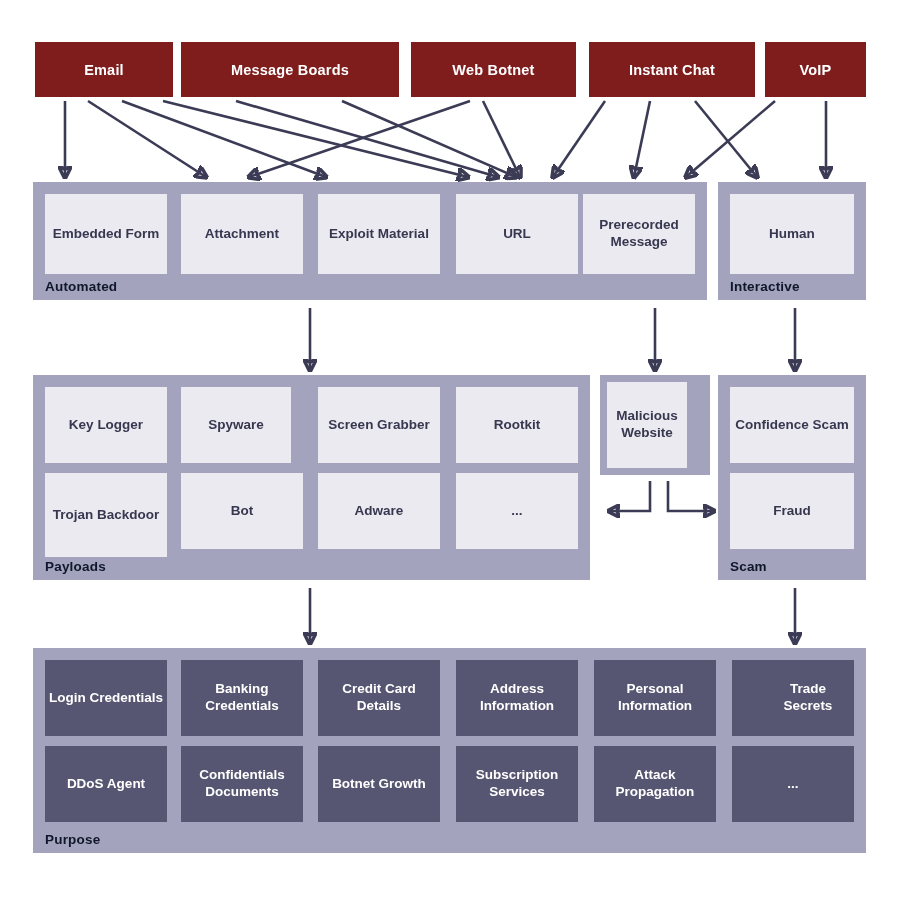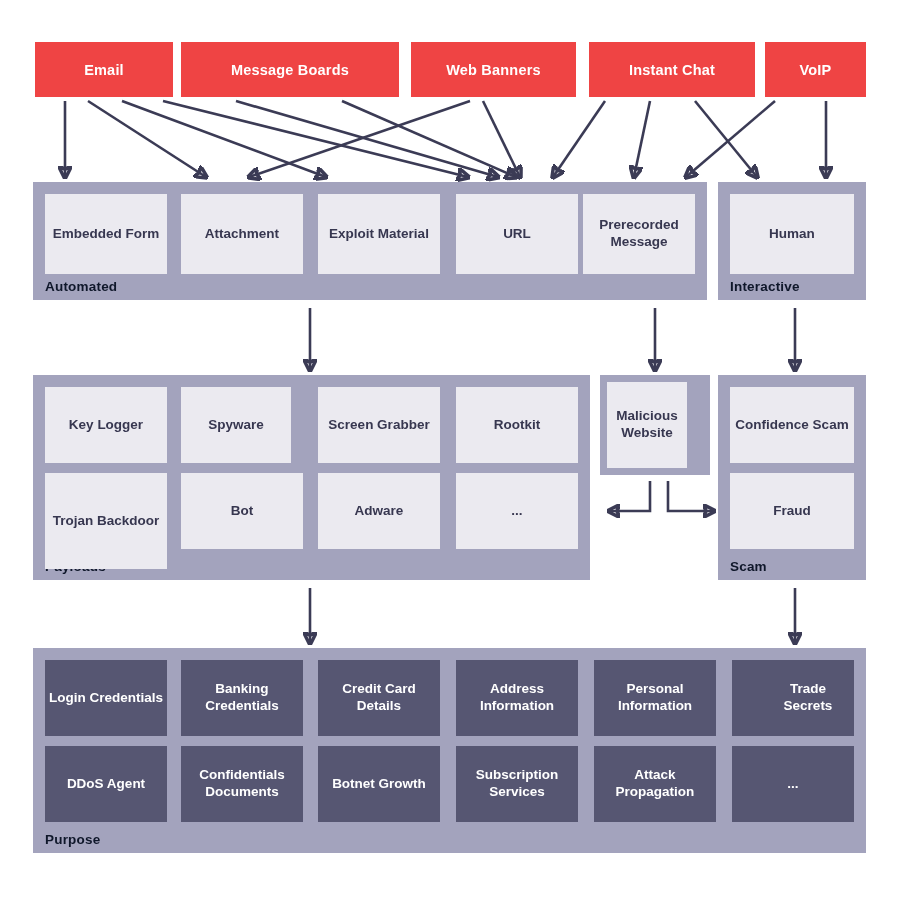--- a/index.html
+++ b/index.html
@@ -8,21 +8,21 @@
     background:#ffffff;
     font-family:"Liberation Sans", sans-serif;
     overflow:hidden;
     position:relative;
   }
   #stage{position:absolute;left:0;top:0;width:900px;height:900px;}
 
   
   .src-box{
     position:absolute;
-    background:#ef4444;
+    background:#7f1d1d;
     color:#ffffff;
     font-size:14.5px;
     font-weight:bold;
     display:flex;align-items:center;justify-content:center;
     text-align:center;
     letter-spacing:.2px;
   }
 
   
   .group{
@@ -70,21 +70,21 @@
 
 <div id="stage">
 
   <div class="src-box" style="left:35px;top:42px;width:138px;height:55px;">
     <span>Email</span>
   </div>
   <div class="src-box" style="left:181px;top:42px;width:218px;height:55px;">
     <span>Message Boards</span>
   </div>
   <div class="src-box" style="left:411px;top:42px;width:165px;height:55px;">
-    <span>Web Banners</span>
+    <span>Web Botnet</span>
   </div>
   <div class="src-box" style="left:589px;top:42px;width:166px;height:55px;">
     <span>Instant Chat</span>
   </div>
   <div class="src-box" style="left:765px;top:42px;width:101px;height:55px;">
     <span>VoIP</span>
   </div>
 
   <div class="group" style="left:33px;top:182px;width:674px;height:118px;">
     <span class="group-label">Automated</span>
@@ -120,21 +120,21 @@
   </div>
   <div class="item" style="left:181px;top:387px;width:110px;height:76px;">
     <span>Spyware</span>
   </div>
   <div class="item" style="left:318px;top:387px;width:122px;height:76px;">
     <span>Screen Grabber</span>
   </div>
   <div class="item" style="left:456px;top:387px;width:122px;height:76px;">
     <span>Rootkit</span>
   </div>
-  <div class="item" style="left:45px;top:473px;width:122px;height:96px;">
+  <div class="item" style="left:45px;top:473px;width:122px;height:84px;">
     <span>Trojan Backdoor</span>
   </div>
   <div class="item" style="left:181px;top:473px;width:122px;height:76px;">
     <span>Bot</span>
   </div>
   <div class="item" style="left:318px;top:473px;width:122px;height:76px;">
     <span>Adware</span>
   </div>
   <div class="item" style="left:456px;top:473px;width:122px;height:76px;">
     <span>...</span>

